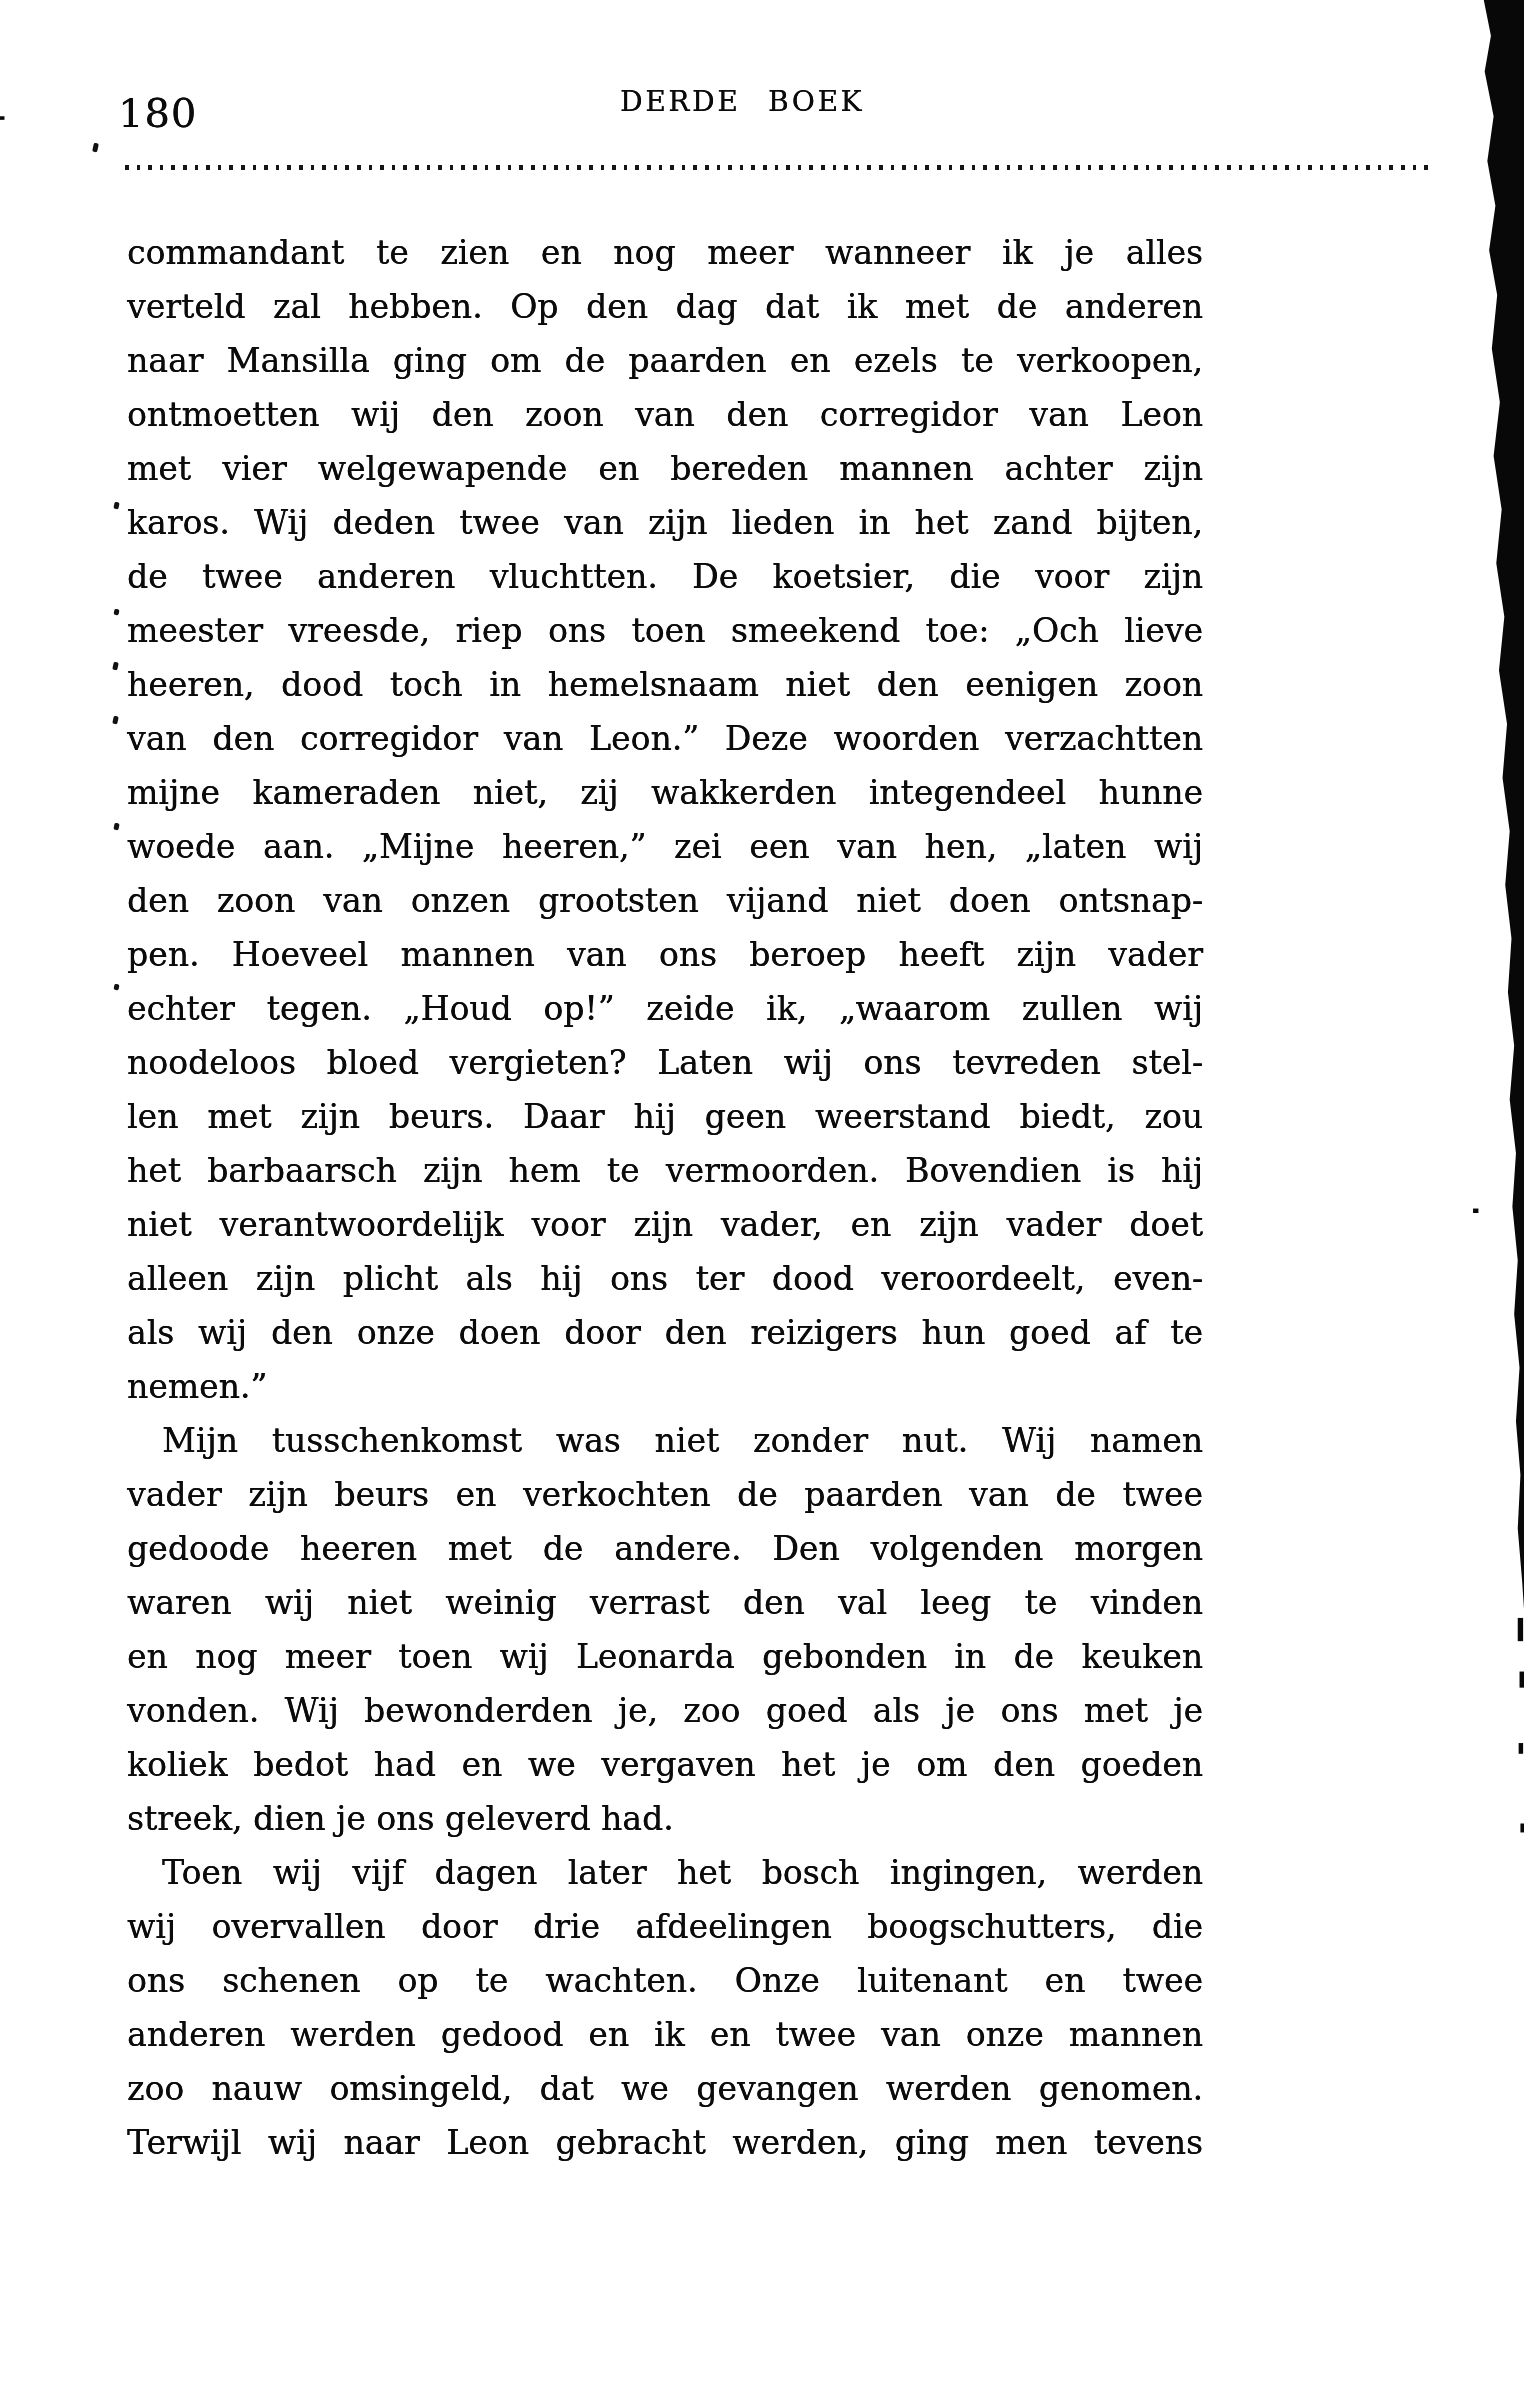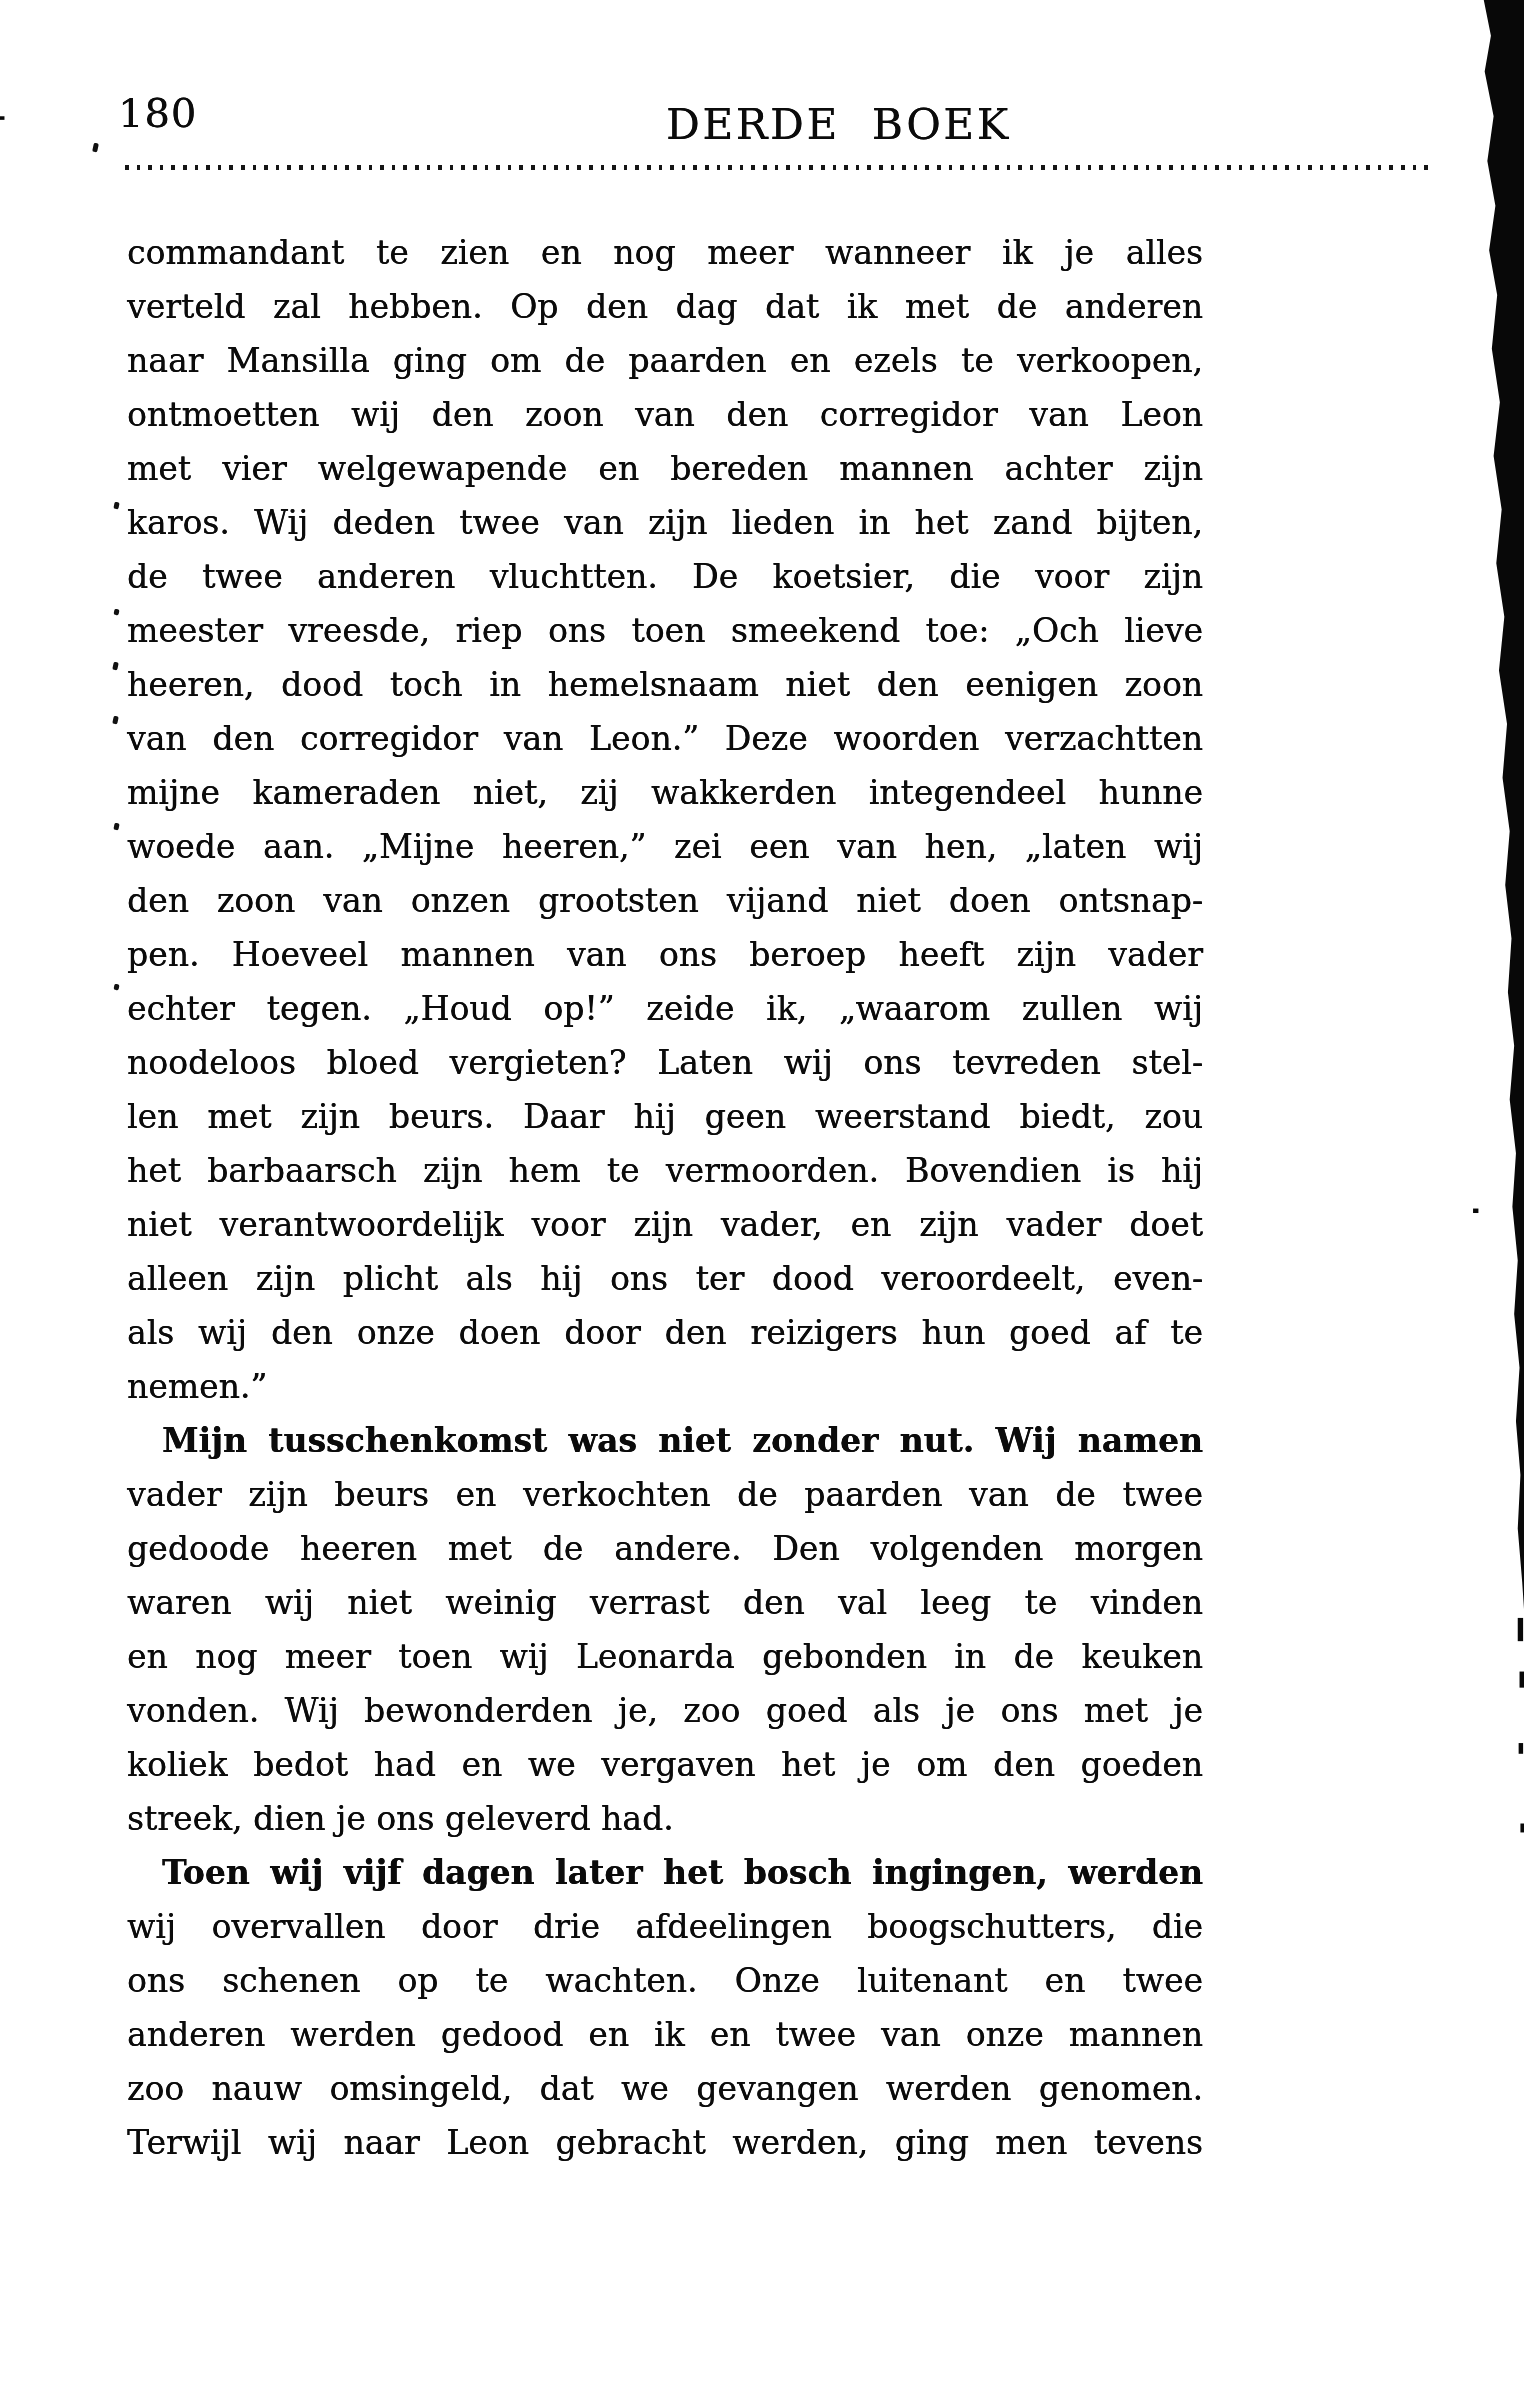--- a/index.html
+++ b/index.html
@@ -11,43 +11,42 @@
     font-family:"DejaVu Serif","Liberation Serif",serif;
     color:#0b0b0b;
   }
   .page{position:absolute;inset:0;border-radius:31px;}
   .page-number{
     position:absolute;left:118px;top:93px;
     font-size:40px;line-height:1;letter-spacing:0.9px;
     text-shadow:0.3px 0 0 currentColor;
   }
   .running-title{
-    position:absolute;left:620px;top:104px;
-    font-size:42px;line-height:1;letter-spacing:2.7px;word-spacing:16px;
+    position:absolute;left:620px;top:88px;
+    font-size:28px;line-height:1;letter-spacing:2.7px;word-spacing:16px;
     text-shadow:0.3px 0 0 currentColor;
-    margin-left:46px;
   }
   .header-divider{
     position:absolute;left:125px;top:165px;width:1303px;height:4.5px;
     background:repeating-linear-gradient(to right,#151515 0 3.6px,transparent 3.6px 11.6px);
   }
   .text-block{
     position:absolute;left:127px;top:226px;width:1076px;
     font-size:33px;line-height:54px;
     text-shadow:0.3px 0 0 currentColor;
   }
   .line{
     text-align:justify;
     text-align-last:justify;
     white-space:normal;
     height:54px;
     overflow:visible;
   }
   .line.last{text-align-last:left;}
-  .line.indent{text-indent:35px;font-weight:bold;}
+  .line.indent{text-indent:35px;}
   .scan-edge{
     position:absolute;top:0;left:0;width:1524px;height:2401px;
     pointer-events:none;
   }
   .ink-speck{
     position:absolute;width:4.5px;height:9px;background:#111;
     border-radius:1.8px;transform:rotate(12deg);
   }
 </style>
 </head>

